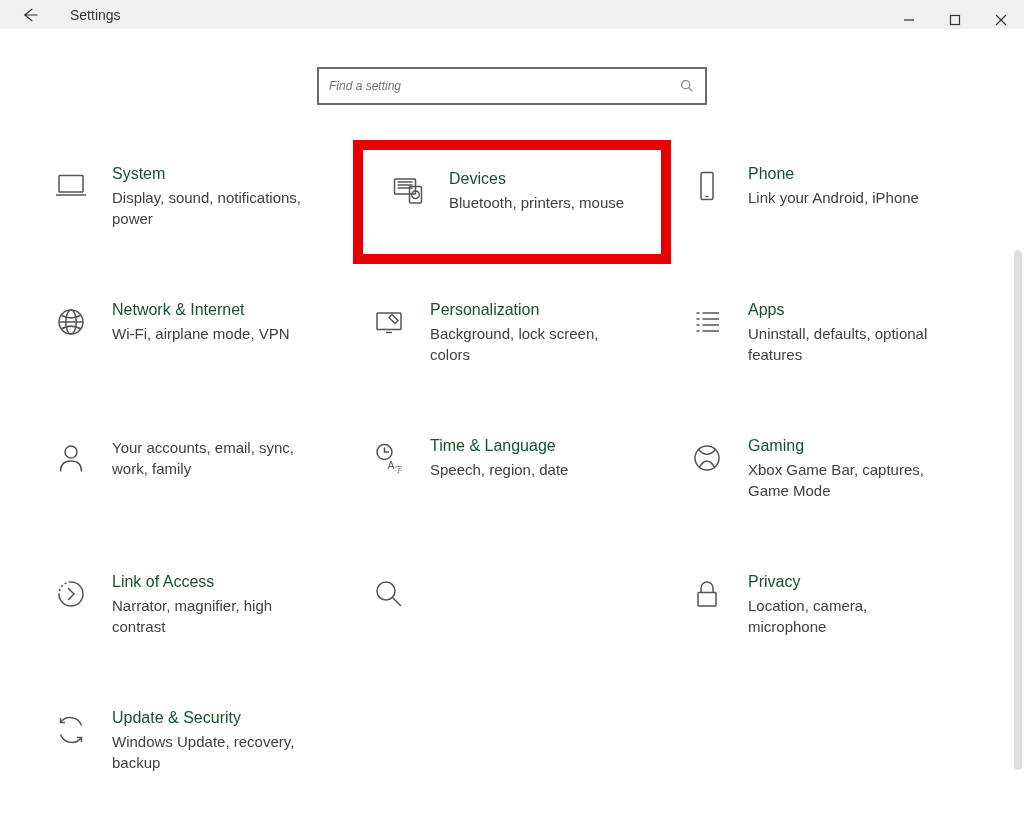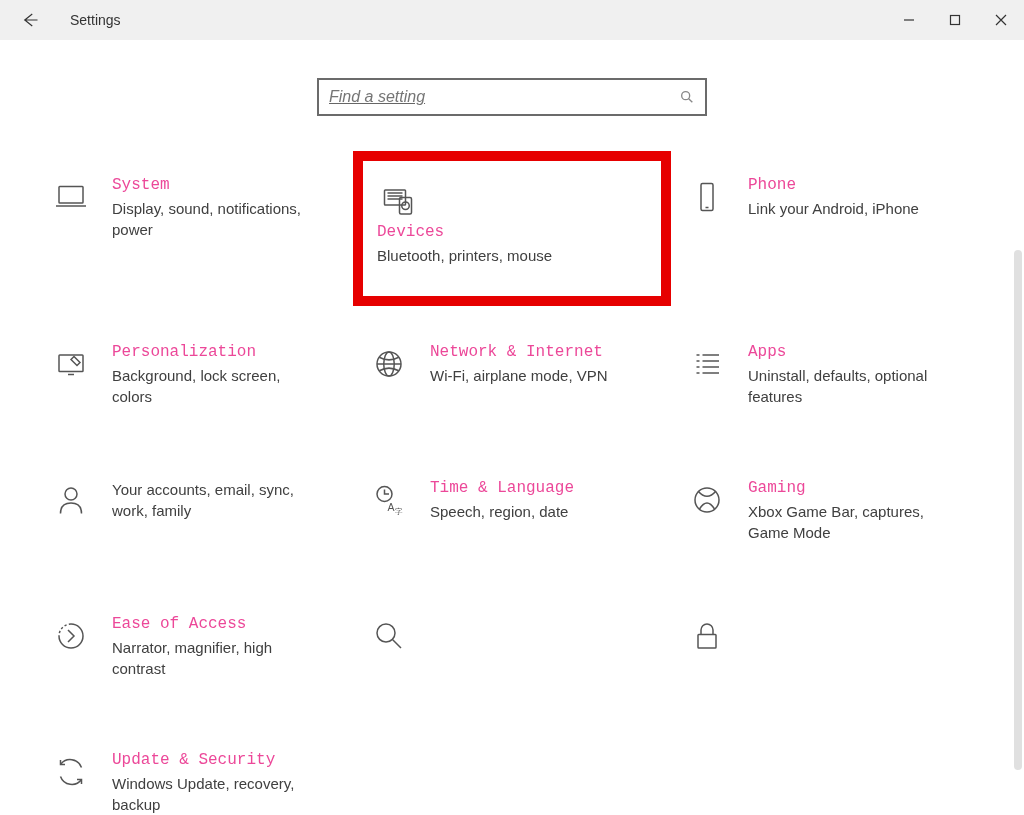--- a/index.html
+++ b/index.html
@@ -5,21 +5,21 @@
   * { box-sizing: border-box; margin: 0; padding: 0; }
   body {
     font-family: "Segoe UI", Arial, sans-serif;
     background: #ffffff;
     width: 1024px;
     height: 815px;
     overflow: hidden;
     position: relative;
   }
   .titlebar {
-    height: 40px;
+    height: 29px;
     background: #f0f0f0;
     display: flex;
     align-items: center;
     padding-left: 20px;
   }
   .titlebar .back {
     width: 20px;
     height: 20px;
     display: flex;
     align-items: center;
@@ -57,25 +57,24 @@
     border: 2px solid #6b6b6b;
     display: flex;
     align-items: center;
     padding: 0 10px;
     background: #fff;
   }
   .search input {
     flex: 1;
     border: none;
     outline: none;
-    font-size: 16px;
+    font-size: 12px;
     font-style: italic;
     color: #666;
     background: transparent;
-    text-decoration: underline;
   }
   .search .search-icon {
     color: #888;
   }
   .grid {
     margin-top: 55px;
     padding: 0 45px;
     display: grid;
     grid-template-columns: repeat(3, 1fr);
     column-gap: 20px;
@@ -92,36 +91,34 @@
     height: 42px;
     flex-shrink: 0;
     margin-right: 20px;
     display: flex;
     align-items: center;
     justify-content: center;
     color: #555;
   }
   .category .text .ctitle {
     font-size: 16px;
-    color: #ec4899;
+    color: #14532d;
     font-weight: 400;
     margin-bottom: 4px;
-    font-family: Liberation Mono, monospace;
   }
   .category .text .cdesc {
     font-size: 15px;
     color: #404040;
     line-height: 1.4;
     max-width: 200px;
   }
   .highlight {
     border: 10px solid #e60000;
-    padding: 20px 10px 30px 14px;
+    padding: 20px 10px 30px 24px;
     margin: -20px -10px -30px -10px;
-    flex-direction: column;
   }
   .scrollbar-track {
     position: absolute;
     right: 2px;
     top: 250px;
     width: 8px;
     height: 520px;
     background: #e0e0e0;
     border-radius: 4px;
   }
@@ -209,44 +206,44 @@
     </div>
     <div class="text">
       <div class="ctitle">Phone</div>
       <div class="cdesc">Link your Android, iPhone</div>
     </div>
   </div>
 
   <div class="category">
     <div class="icon">
       <svg width="36" height="36" viewBox="0 0 48 48" fill="none" stroke="#555" stroke-width="2">
-        <rect x="8" y="12" width="32" height="22" rx="1"></rect>
-        <path d="M28 14 L36 22 L32 26 L24 18 Z"></path>
-        <line x1="20" y1="38" x2="28" y2="38"></line>
-      </svg>
-    </div>
-    <div class="text">
-      <div class="ctitle">Personalization</div>
-      <div class="cdesc">Background, lock screen, colors</div>
-    </div>
-  </div>
-
-  <div class="category">
-    <div class="icon">
-      <svg width="36" height="36" viewBox="0 0 48 48" fill="none" stroke="#555" stroke-width="2">
         <circle cx="24" cy="24" r="16"></circle>
         <ellipse cx="24" cy="24" rx="7" ry="16"></ellipse>
         <line x1="8" y1="24" x2="40" y2="24"></line>
         <path d="M11 15 Q24 22 37 15"></path>
           <path d="M11 33 Q24 26 37 33"></path>
       </svg>
     </div>
     <div class="text">
       <div class="ctitle">Network &amp; Internet</div>
       <div class="cdesc">Wi-Fi, airplane mode, VPN</div>
+    </div>
+  </div>
+
+  <div class="category">
+    <div class="icon">
+      <svg width="36" height="36" viewBox="0 0 48 48" fill="none" stroke="#555" stroke-width="2">
+        <rect x="8" y="12" width="32" height="22" rx="1"></rect>
+        <path d="M28 14 L36 22 L32 26 L24 18 Z"></path>
+        <line x1="20" y1="38" x2="28" y2="38"></line>
+      </svg>
+    </div>
+    <div class="text">
+      <div class="ctitle">Personalization</div>
+      <div class="cdesc">Background, lock screen, colors</div>
     </div>
   </div>
 
   <div class="category">
     <div class="icon">
       <svg width="36" height="36" viewBox="0 0 48 48" fill="none" stroke="#555" stroke-width="2">
         <line x1="10" y1="12" x2="14" y2="12"></line>
           <line x1="18" y1="12" x2="40" y2="12"></line>
         <line x1="10" y1="20" x2="14" y2="20"></line>
           <line x1="18" y1="20" x2="40" y2="20"></line>
@@ -305,40 +302,44 @@
 
   <div class="category">
     <div class="icon">
       <svg width="36" height="36" viewBox="0 0 48 48" fill="none" stroke="#555" stroke-width="2">
         <path d="M24 8 A16 16 0 1 1 8 24"></path>
         <path d="M24 8 A16 16 0 0 0 8 24" stroke-dasharray="3,3"></path>
         <path d="M20 16 L28 24 L20 32"></path>
       </svg>
     </div>
     <div class="text">
-      <div class="ctitle">Ease of Access</div>
+      <div class="ctitle">Link of Access</div>
       <div class="cdesc">Narrator, magnifier, high contrast</div>
     </div>
   </div>
 
   <div class="category">
     <div class="icon">
       <svg width="36" height="36" viewBox="0 0 48 48" fill="none" stroke="#555" stroke-width="2">
         <circle cx="20" cy="20" r="12"></circle>
           <line x1="29" y1="29" x2="40" y2="40"></line>
       </svg>
     </div>
   </div>
 
   <div class="category">
     <div class="icon">
       <svg width="36" height="36" viewBox="0 0 48 48" fill="none" stroke="#555" stroke-width="2">
         <rect x="12" y="22" width="24" height="18" rx="1"></rect>
         <path d="M16 22 V16 a8 8 0 0 1 16 0 V22"></path>
       </svg>
+    </div>
+    <div class="text">
+      <div class="ctitle">Privacy</div>
+      <div class="cdesc">Location, camera, microphone</div>
     </div>
   </div>
 
   <div class="category">
     <div class="icon">
       <svg width="36" height="36" viewBox="0 0 48 48" fill="none" stroke="#555" stroke-width="2">
         <path d="M38 18 A16 16 0 0 0 10 14"></path>
         <path d="M10 30 A16 16 0 0 0 38 34"></path>
         <path d="M10 8 V14 H16"></path>
         <path d="M38 40 V34 H32"></path>

